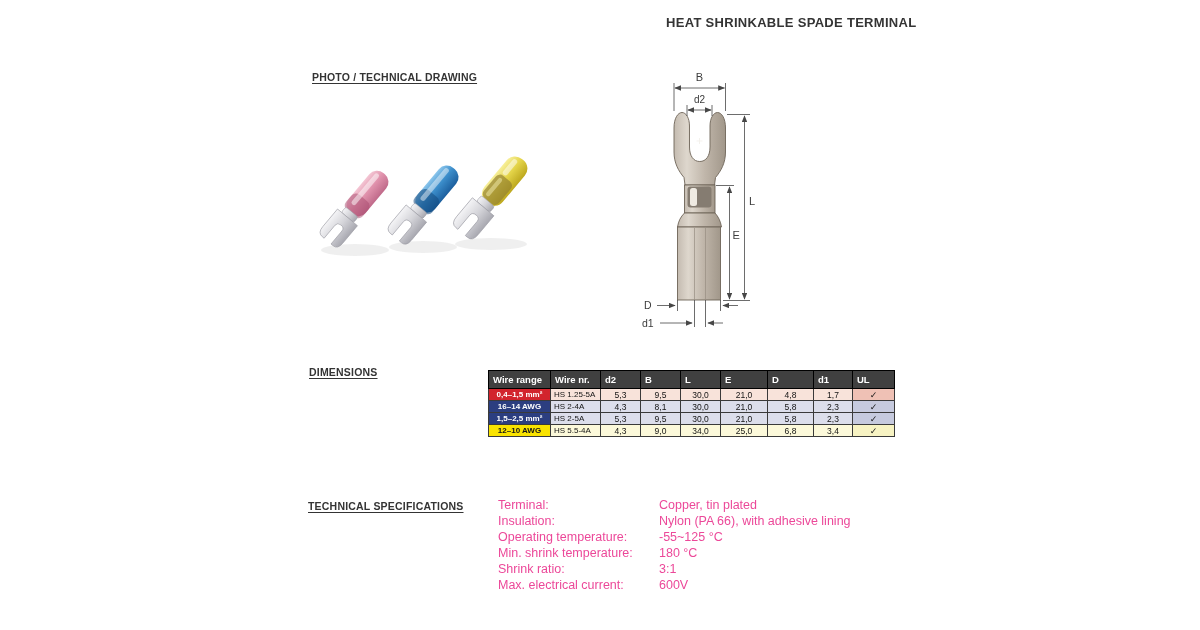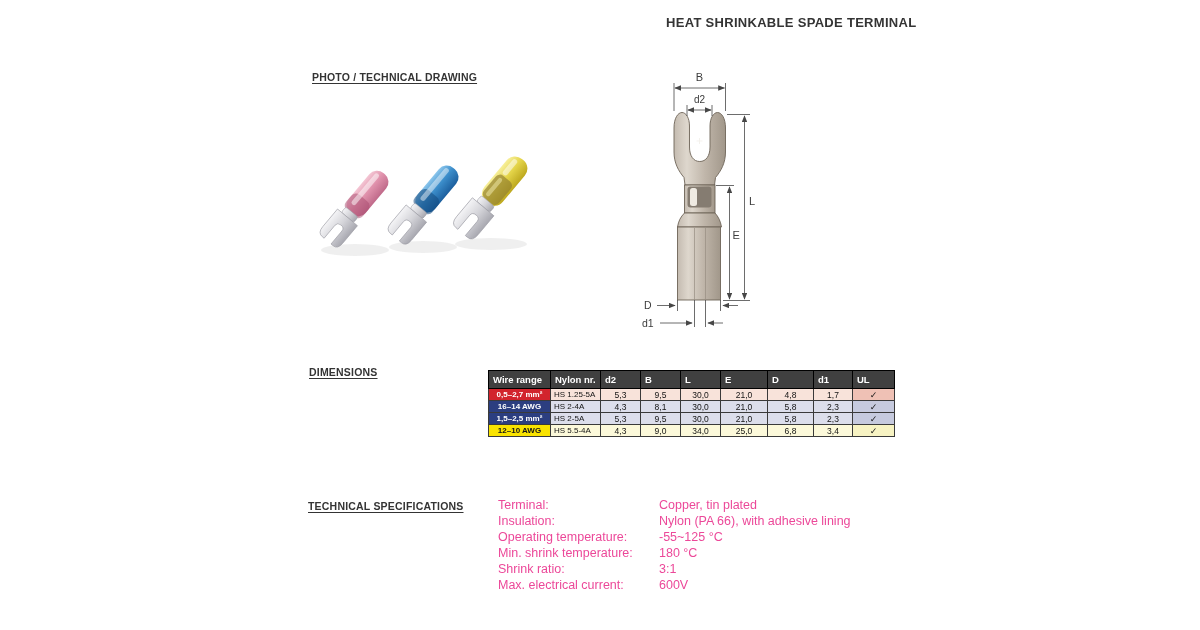--- a/index.html
+++ b/index.html
@@ -181,33 +181,33 @@
     <col style="width:40px">
       <col style="width:40px">
       <col style="width:47px">
     <col style="width:46px">
       <col style="width:39px">
       <col style="width:42px">
   </colgroup>
   <thead>
     <tr id="thead-row">
         <th>Wire range</th>
-        <th>Nylon nr.</th>
+        <th>Wire nr.</th>
         <th>d2</th>
         <th>B</th>
         <th>L</th>
         <th>E</th>
         <th>D</th>
         <th>d1</th>
         <th>UL</th>
       </tr>
   </thead>
   <tbody id="tbody">
       <tr class="grp-red">
-        <td class="wire">0,5–2,7 mm²</td>
+        <td class="wire">0,4–1,5 mm²</td>
         <td class="part">HS 1.25-5A</td>
         <td class="num">5,3</td>
         <td class="num">9,5</td>
         <td class="num">30,0</td>
         <td class="num">21,0</td>
         <td class="num">4,8</td>
         <td class="num">1,7</td>
         <td class="ul">✓</td>
       </tr>
       <tr class="grp-blue">

